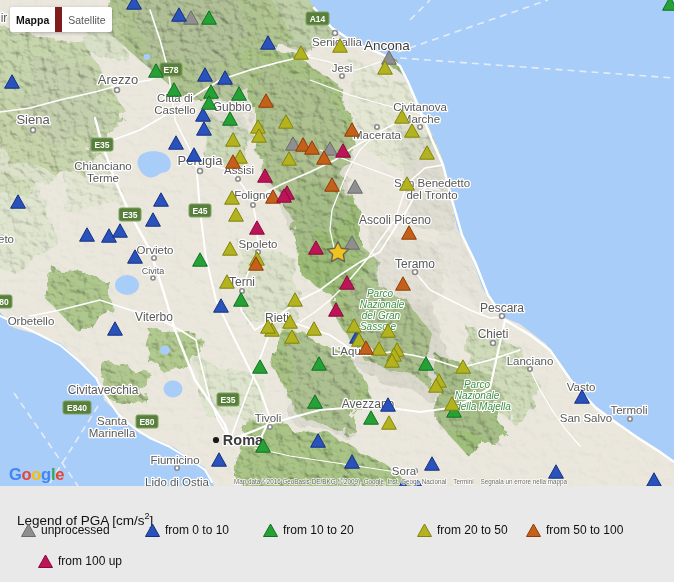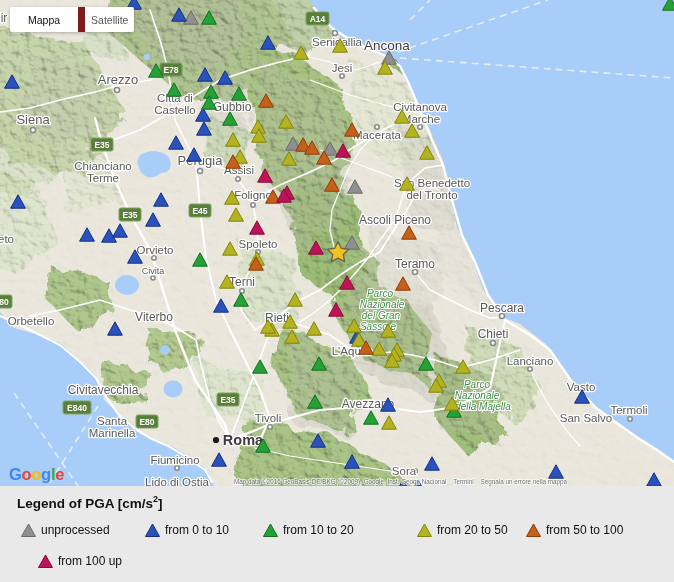--- a/index.html
+++ b/index.html
@@ -6,24 +6,24 @@
 #map{position:absolute;left:0;top:0}
 .u{fill:#8f8f8f;stroke:#6b6b6b}.b{fill:#2a52bc;stroke:#16307e}.g{fill:#25a136;stroke:#117021}
 .y{fill:#b3b31f;stroke:#83830e}.o{fill:#c4601a;stroke:#8f3d08}.m{fill:#bd1458;stroke:#870b3c}
 .lbl{fill:#595959;stroke:#fff;stroke-width:2.6px;paint-order:stroke;stroke-linejoin:round}
 .big{fill:#3c3c3c}
 .park{fill:#3f8f45;stroke:#fff;stroke-width:2.2px;paint-order:stroke;font-style:italic}
 .shield{fill:#597f3c;stroke:#7fa45e;stroke-width:1}
 .shtxt{fill:#fff;font-weight:bold;stroke:none}
 #ctrl{position:absolute;left:10px;top:7px;height:25px;background:#fff;border-radius:2px;
 box-shadow:0 1px 4px -1px rgba(0,0,0,.4);display:flex;align-items:center;font-size:10.5px}
-#ctrl .m{padding:0 18px;font-weight:normal;color:#111;letter-spacing:0}
+#ctrl .m{padding:0 6px;font-weight:bold;color:#111;letter-spacing:0}
 #ctrl .s{padding:0 6px;color:#565656;border-left:7px solid #7f1d1d;height:100%;display:flex;align-items:center}
 #legend{position:absolute;left:0;top:486px;width:674px;height:96px;background:#e9e9e9;color:#111}
-#legend .ti{position:absolute;left:17px;top:8px;font-size:13.5px;font-weight:bold}
+#legend .ti{position:absolute;left:17px;top:25px;font-size:13.5px;font-weight:normal}
 #legend .ti sup{font-size:9px}
 .li{position:absolute;font-size:12px;white-space:nowrap}
 .li svg{vertical-align:-3px;margin-right:5px}
 </style></head><body>
 <div id="wrap">
 <svg id="map" width="674" height="486">
 <defs>
 <polygon id="tri" points="0,-7.2 -7.4,6.2 7.4,6.2" stroke-width="1"></polygon>
 <filter id="terr" x="-15%" y="-15%" width="130%" height="130%">
  <feTurbulence type="fractalNoise" baseFrequency="0.045" numOctaves="4" seed="7" result="n"></feTurbulence>

